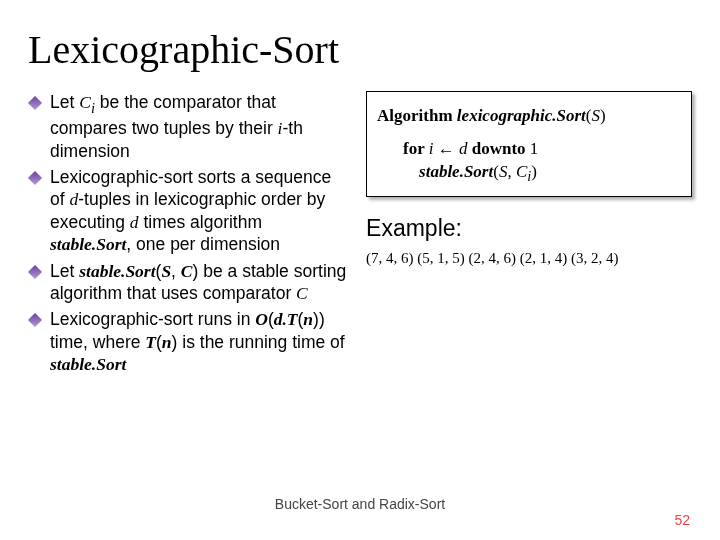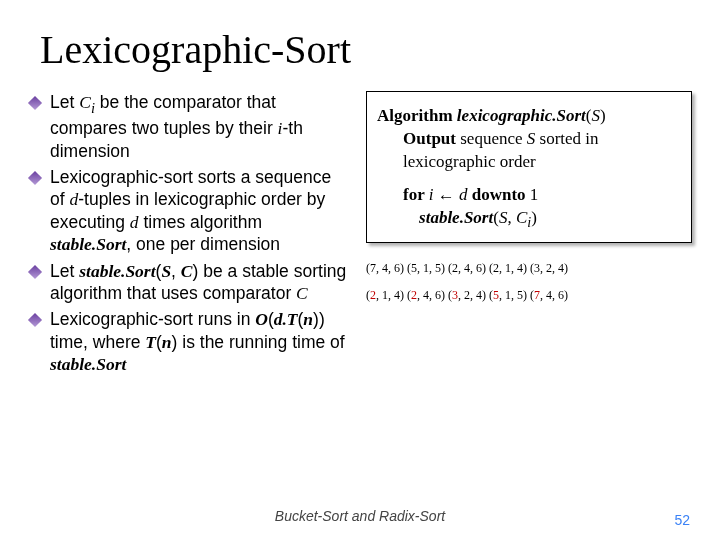--- a/index.html
+++ b/index.html
@@ -15,21 +15,21 @@
   .slide {
     padding: 16px 28px 0 28px;
     box-sizing: border-box;
     width: 100%;
     height: 100%;
   }
   .title {
     font-family: "Times New Roman", serif;
     font-size: 40px;
     color: #000;
-    margin: 10px 0 18px 12px;
+    margin: 10px 0 18px 0;
     font-weight: normal;
   }
   .cols {
     display: flex;
     gap: 18px;
   }
   .left {
     width: 326px;
   }
   .right {
@@ -71,41 +71,40 @@
   .algo-line1 { margin-left: 0; }
   .algo-line2 { margin-left: 26px; }
   .algo-line3 { margin-left: 26px; }
   .algo-line4 { margin-left: 42px; }
   .example-head {
     font-size: 23px;
     margin: 10px 0 8px 0;
   }
   .ex-line {
     font-family: "Times New Roman", serif;
-    font-size: 12px;
+    font-size: 15px;
     margin-bottom: 12px;
     white-space: nowrap;
   }
   .red { color: #c00000; }
   .footer-center {
     position: absolute;
-    bottom: 16px;
+    bottom: 28px;
     left: 0;
     width: 100%;
     text-align: center;
     font-size: 14px;
     color: #444;
-    font-style: italic;
   }
   .footer-right {
     position: absolute;
     bottom: 12px;
     right: 30px;
     font-size: 14px;
-    color: #3b82f6;
+    color: #ef4444;
   }
 </style>
 </head>
 <body>
 
 <div class="slide">
   <div class="title">Lexicographic-Sort</div>
 
   <div class="cols">
     <div class="left">
@@ -139,37 +138,34 @@
       </div>
 
     </div>
 
     <div class="right">
 
       <div class="algo-box">
         <div class="algo-line1">
           <span class="kw">Algorithm </span><span class="fn">lexicographic.Sort</span><span>(</span><span class="var">S</span><span>)</span>
         </div>
-        <div class="algo-line3">
-          <span class="kw">Output </span><span>sequence </span><span class="var">S</span><span> sorted in lexicographic order</span>
-        </div>
         <div style="height:10px"></div>
         <div class="algo-line2">
           <span class="kw">for </span><span class="var">i</span><span> ← </span><span class="var">d</span><span class="kw"> downto </span><span>1</span>
         </div>
         <div class="algo-line4">
           <span class="fn">stable.Sort</span><span>(</span><span class="var">S</span><span>, </span><span class="var">C</span><sub class="var">i</sub><span>)</span>
         </div>
       </div>
 
+      <div class="example-head">Example:</div>
 
       <div class="ex-line"><span>(7, 4, 6) (5, 1, 5) (2, 4, 6) (2, 1, 4) (3, 2, 4)</span></div>
 
 
 
-      <div class="ex-line"><span>(</span><span class="red">2</span><span>, 1, 4) (</span><span class="red">2</span><span>, 4, 6) (</span><span class="red">3</span><span>, 2, 4) (</span><span class="red">5</span><span>, 1, 5) (</span><span class="red">7</span><span>, 4, 6)</span></div>
 
     </div>
   </div>
 </div>
 
 <div class="footer-center">Bucket-Sort and Radix-Sort</div>
 <div class="footer-right">52</div>
 
 </body></html>

